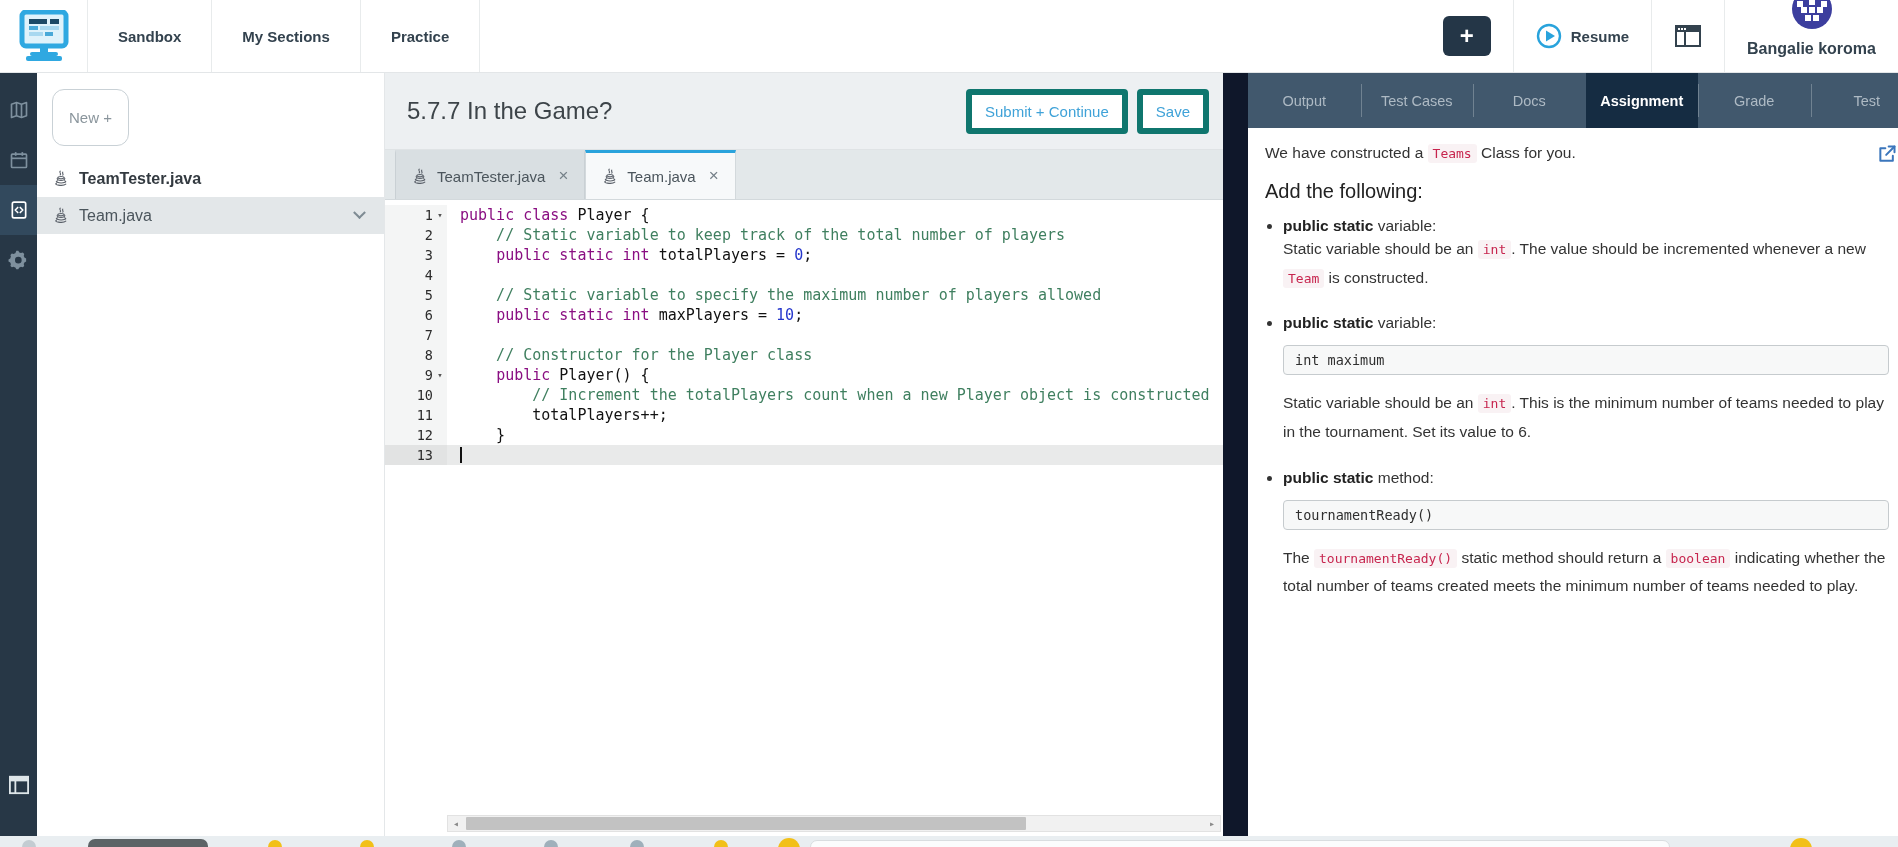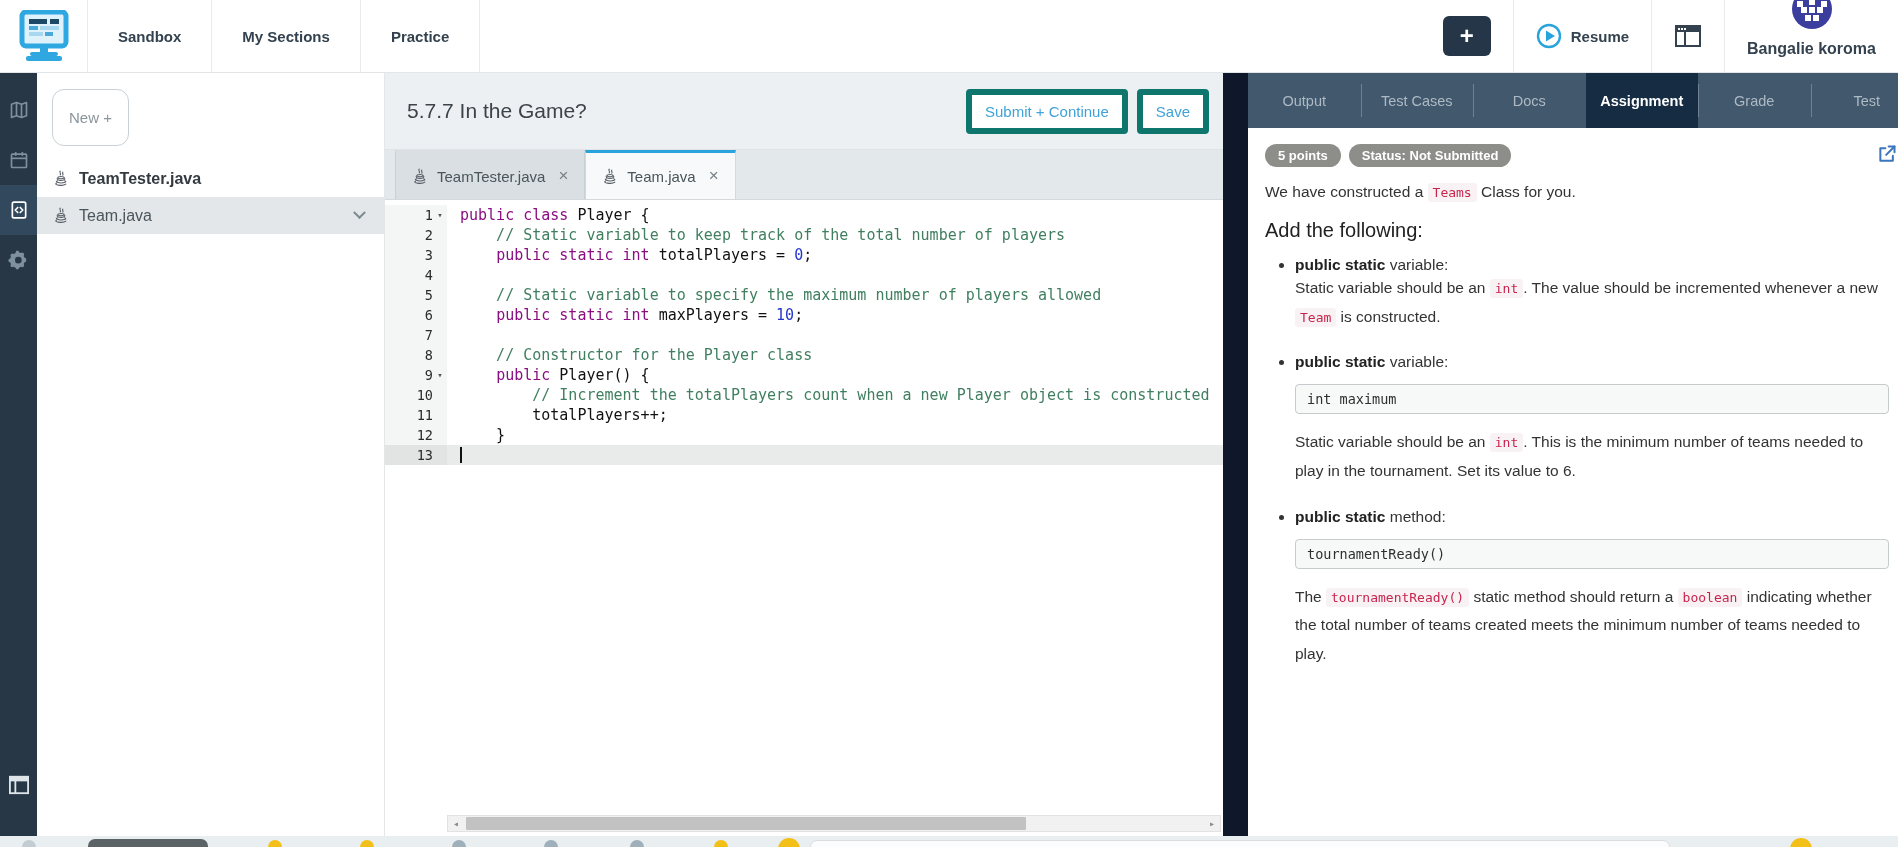--- a/index.html
+++ b/index.html
@@ -37,21 +37,21 @@
   .frow { height:37px; display:flex; align-items:center; padding:0 12px 0 16px; cursor:pointer; font-size:16px; color:#4b555c; }
   .frow.bold { font-weight:700; color:#333a40; }
   .frow.selected { background:#e3e7e9; }
   .frow .fname { margin-left:10px; flex:1; }
   .chev { width:9px; height:9px; border-right:2px solid #7e8b93; border-bottom:2px solid #7e8b93; transform:rotate(45deg) translate(-2px,-2px); margin-right:8px; }
   .drag-handle { position:absolute; left:387px; top:437px; width:4px; height:34px; background:#b3c9d6; border-radius:2px; cursor:col-resize; }
 
   
   .middle { position:absolute; left:385px; top:73px; width:838px; height:763px; display:flex; flex-direction:column; background:#fff; }
   .mid-header { height:77px; background:#edf0f2; border-bottom:1px solid #dfe3e5; display:flex; align-items:center; padding:0 14px 0 22px; }
-  .mid-title { font-size:21px; color:#3d4449; flex:1; }
+  .mid-title { font-size:24px; color:#3d4449; flex:1; }
   .btn-blue { background:#fff; border:6px solid #0f766e; color:#3fa2d8; font-size:15px; border-radius:4px; padding:8px 13px; cursor:pointer; margin-left:9px; font-family:"Liberation Sans",sans-serif; }
   .tabstrip { height:50px; background:#e3e8ea; display:flex; align-items:stretch; padding-left:10px; border-bottom:1px solid #d3d9dc; }
   .etab { display:flex; align-items:center; gap:9px; padding:0 16px; font-size:15px; color:#4b555c; background:#d9dfe2; border-right:1px solid #c9d0d4; border-left:1px solid #c9d0d4; cursor:pointer; border-top:3px solid transparent; }
   .etab.active { background:#f7f9fa; border-top:3px solid #2aa3dc; border-left-color:#d3d9dc; border-right-color:#d3d9dc; }
   .etab .x { color:#758088; font-size:17px; margin-left:4px; cursor:pointer; }
 
   .editor { flex:1; position:relative; background:#fff; overflow:hidden; font-family:"DejaVu Sans Mono", monospace; }
   .code-rows { position:absolute; left:0; top:5px; right:0; }
   .crow { display:flex; height:20px; line-height:20px; font-size:15px; }
   .crow .ln { width:48px; text-align:right; color:#2b2b2b; background:#f4f5f5; font-size:13.5px; flex:none; }
@@ -77,21 +77,21 @@
   .rtab.active { background:#152c42; color:#fff; font-weight:700; }
   .rtab.active::before { display:none; }
   .rcontent { flex:1; position:relative; background:#fff; padding:16px 34px 0 17px; overflow:hidden; }
   .rscroll { position:absolute; right:0; top:0; bottom:0; width:11px; background:#7f99ac; }
   .ext-link { position:absolute; top:16px; right:26px; cursor:pointer; }
   .badge-row { display:flex; gap:8px; margin-bottom:16px; }
   .pill { background:#8d8d89; color:#fff; font-size:13px; font-weight:700; border-radius:12px; padding:4px 13px; }
   .chip { font-family:"DejaVu Sans Mono", monospace; font-size:13px; color:#c7254e; background:#f9f2f4; border-radius:3px; padding:2px 5px; }
   .intro { font-size:15.5px; color:#333; margin-bottom:18px; }
   .rheading { font-size:20px; color:#222; margin-bottom:14px; font-weight:400; }
-  .bullets { list-style:disc; margin-left:30px; }
+  .bullets { list-style:disc; margin-left:18px; }
   .bullets li { margin-bottom:22px; font-size:15.5px; color:#333; }
   .bullets .blabel b { font-weight:700; color:#222; }
   .codebox { margin:13px 0 14px 0; border:1px solid #c6cbce; border-radius:4px; background:#f7f8f8; padding:6px 11px; font-family:"DejaVu Sans Mono", monospace; font-size:13.5px; color:#2f2f2f; }
   .bdesc { line-height:1.85; }
 
   
   .bottombar { position:absolute; left:0; top:836px; width:1898px; height:11px; background:#e9eef1; overflow:hidden; }
   .bottombar .dk { position:absolute; top:3px; left:88px; width:120px; height:14px; background:#5c6366; border-radius:7px; }
   .bottombar .dot { position:absolute; top:4px; width:14px; height:14px; border-radius:50%; }
   .bottombar .dot.big { top:2px; width:22px; height:22px; }
@@ -346,24 +346,20 @@
         <div class="rtab">Grade</div>
         <div class="rtab">Test</div>
       </div>
     <div class="rcontent">
       <div class="ext-link">
         <svg width="20" height="20" viewBox="0 0 24 24" fill="none" stroke="#3b76bc" stroke-width="2.4" stroke-linecap="round" stroke-linejoin="round">
           <path d="M10 5 H4 V20 H19 V14"></path>
             <path d="M14 3 H21 V10"></path>
             <line x1="21" y1="3" x2="11" y2="13"></line>
         </svg>
-      </div>
-      <div class="badge-row">
-        <span class="pill">5 points</span>
-        <span class="pill">Status: Not Submitted</span>
       </div>
       <p class="intro" id="intro-p">We have constructed a <span class="chip">Teams</span> Class for you.</p>
       <h2 class="rheading">Add the following:</h2>
       <ul class="bullets" id="assign-list">
           <li>
             <div class="blabel"><b>public static</b> variable:</div>
             <div class="bdesc">Static variable should be an <span class="chip">int</span>. The value should be incremented whenever a new <span class="chip">Team</span> is constructed.</div>
           </li>
           <li>
             <div class="blabel"><b>public static</b> variable:</div>

